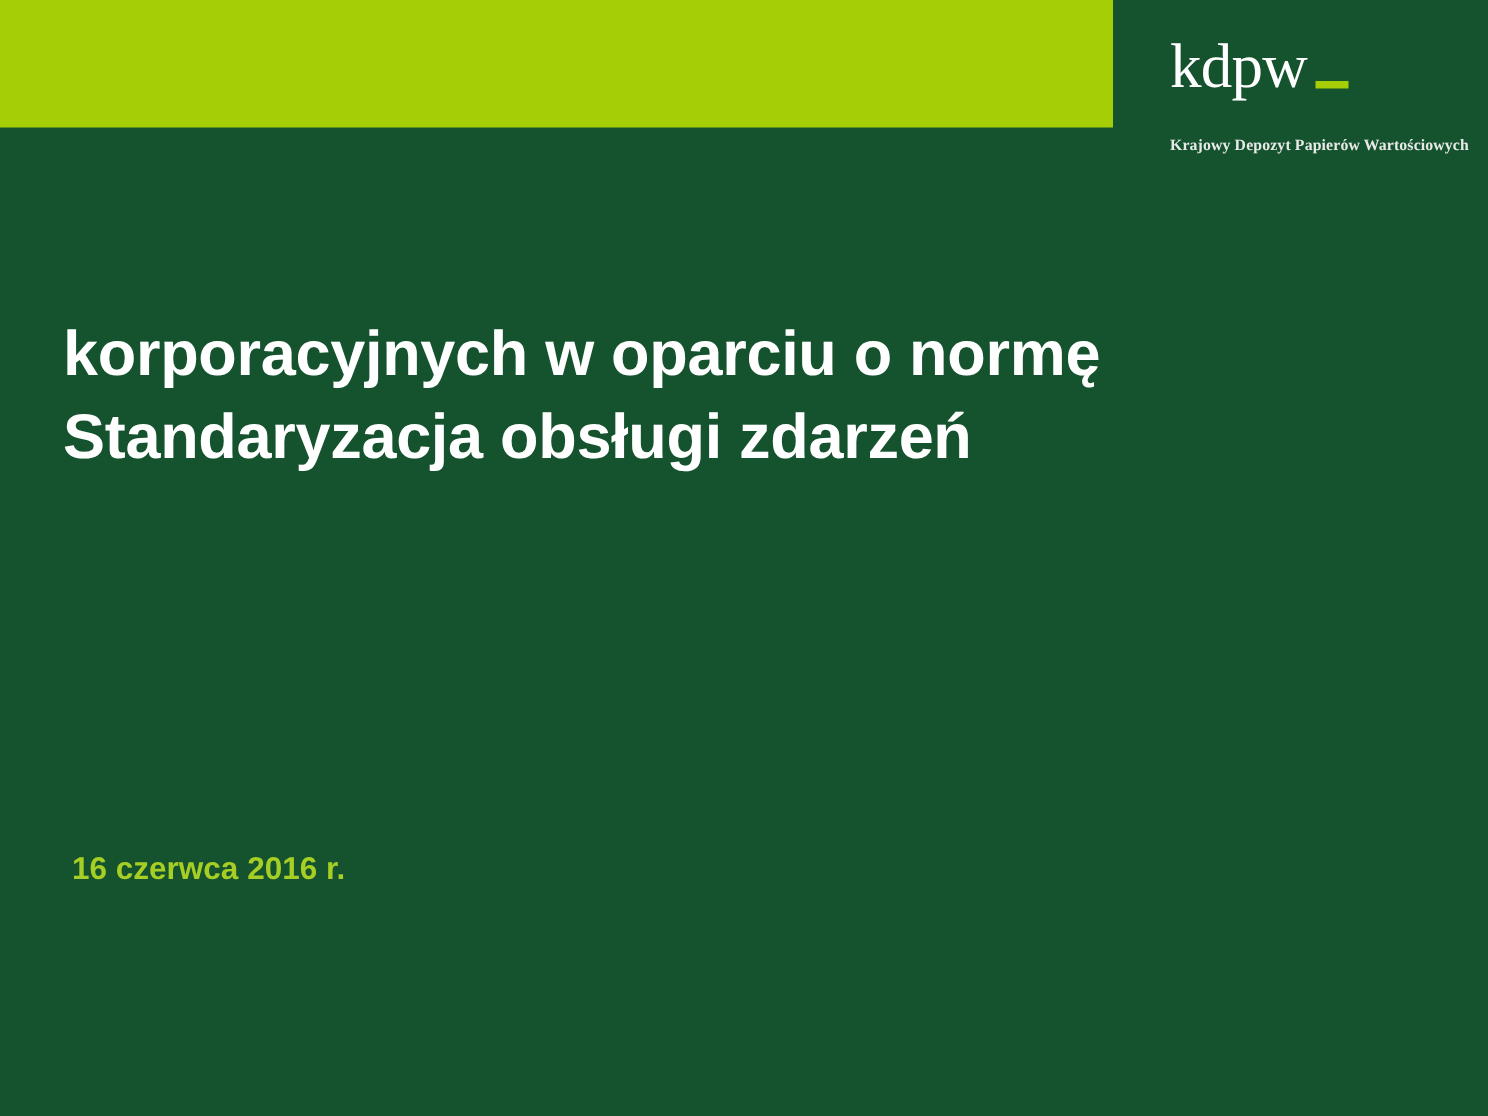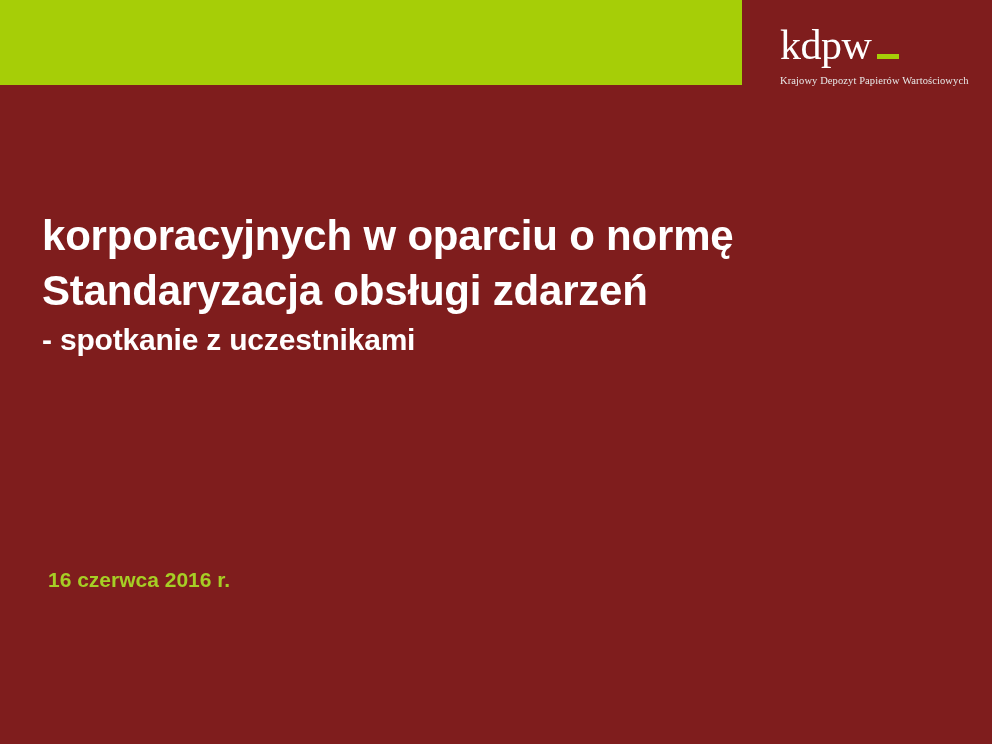--- a/index.html
+++ b/index.html
@@ -11,21 +11,21 @@
     height: 744px;
     overflow: hidden;
     background: #474f53;
     font-family: "Liberation Sans", sans-serif;
   }
 
   #slide {
     position: relative;
     width: 992px;
     height: 744px;
-    background: #7f1d1d;
+    background: #14532d;
     overflow: hidden;
   }
 
   
   #top-band {
     position: absolute;
     left: 0;
     top: 0;
     width: 742px;
     height: 85px;
@@ -58,27 +58,28 @@
   #logo-dash {
     display: inline-block;
     width: 22px;
     height: 5px;
     background: #a6ce07;
     margin-left: 6px;
     margin-bottom: 7px;
     flex: none;
   }
   #logo-tagline {
-    margin-top: 9px;
+    margin-top: 26px;
     font-family: "Liberation Serif", "DejaVu Serif", serif;
     font-size: 10.5px;
     line-height: 12px;
     color: #e8eaea;
     white-space: nowrap;
     letter-spacing: 0.1px;
+    font-weight: bold;
   }
 
   
   #title-block {
     position: absolute;
     left: 42px;
     top: 208px;
     width: 760px;
   }
   .title-line {
@@ -125,18 +126,17 @@
     <div id="logo-wordmark-row">
       <span id="logo-wordmark">kdpw</span>
       <span id="logo-dash"></span>
     </div>
     <div id="logo-tagline">Krajowy Depozyt Papierów Wartościowych</div>
   </div>
 
   <div id="title-block">
     <div class="title-line">korporacyjnych w oparciu o normę</div>
     <div class="title-line">Standaryzacja obsługi zdarzeń</div>
-    <div id="subtitle-line">- spotkanie z uczestnikami</div>
   </div>
 
   <div id="date-text">16 czerwca 2016 r.</div>
 
 </div>
 
 </body></html>

